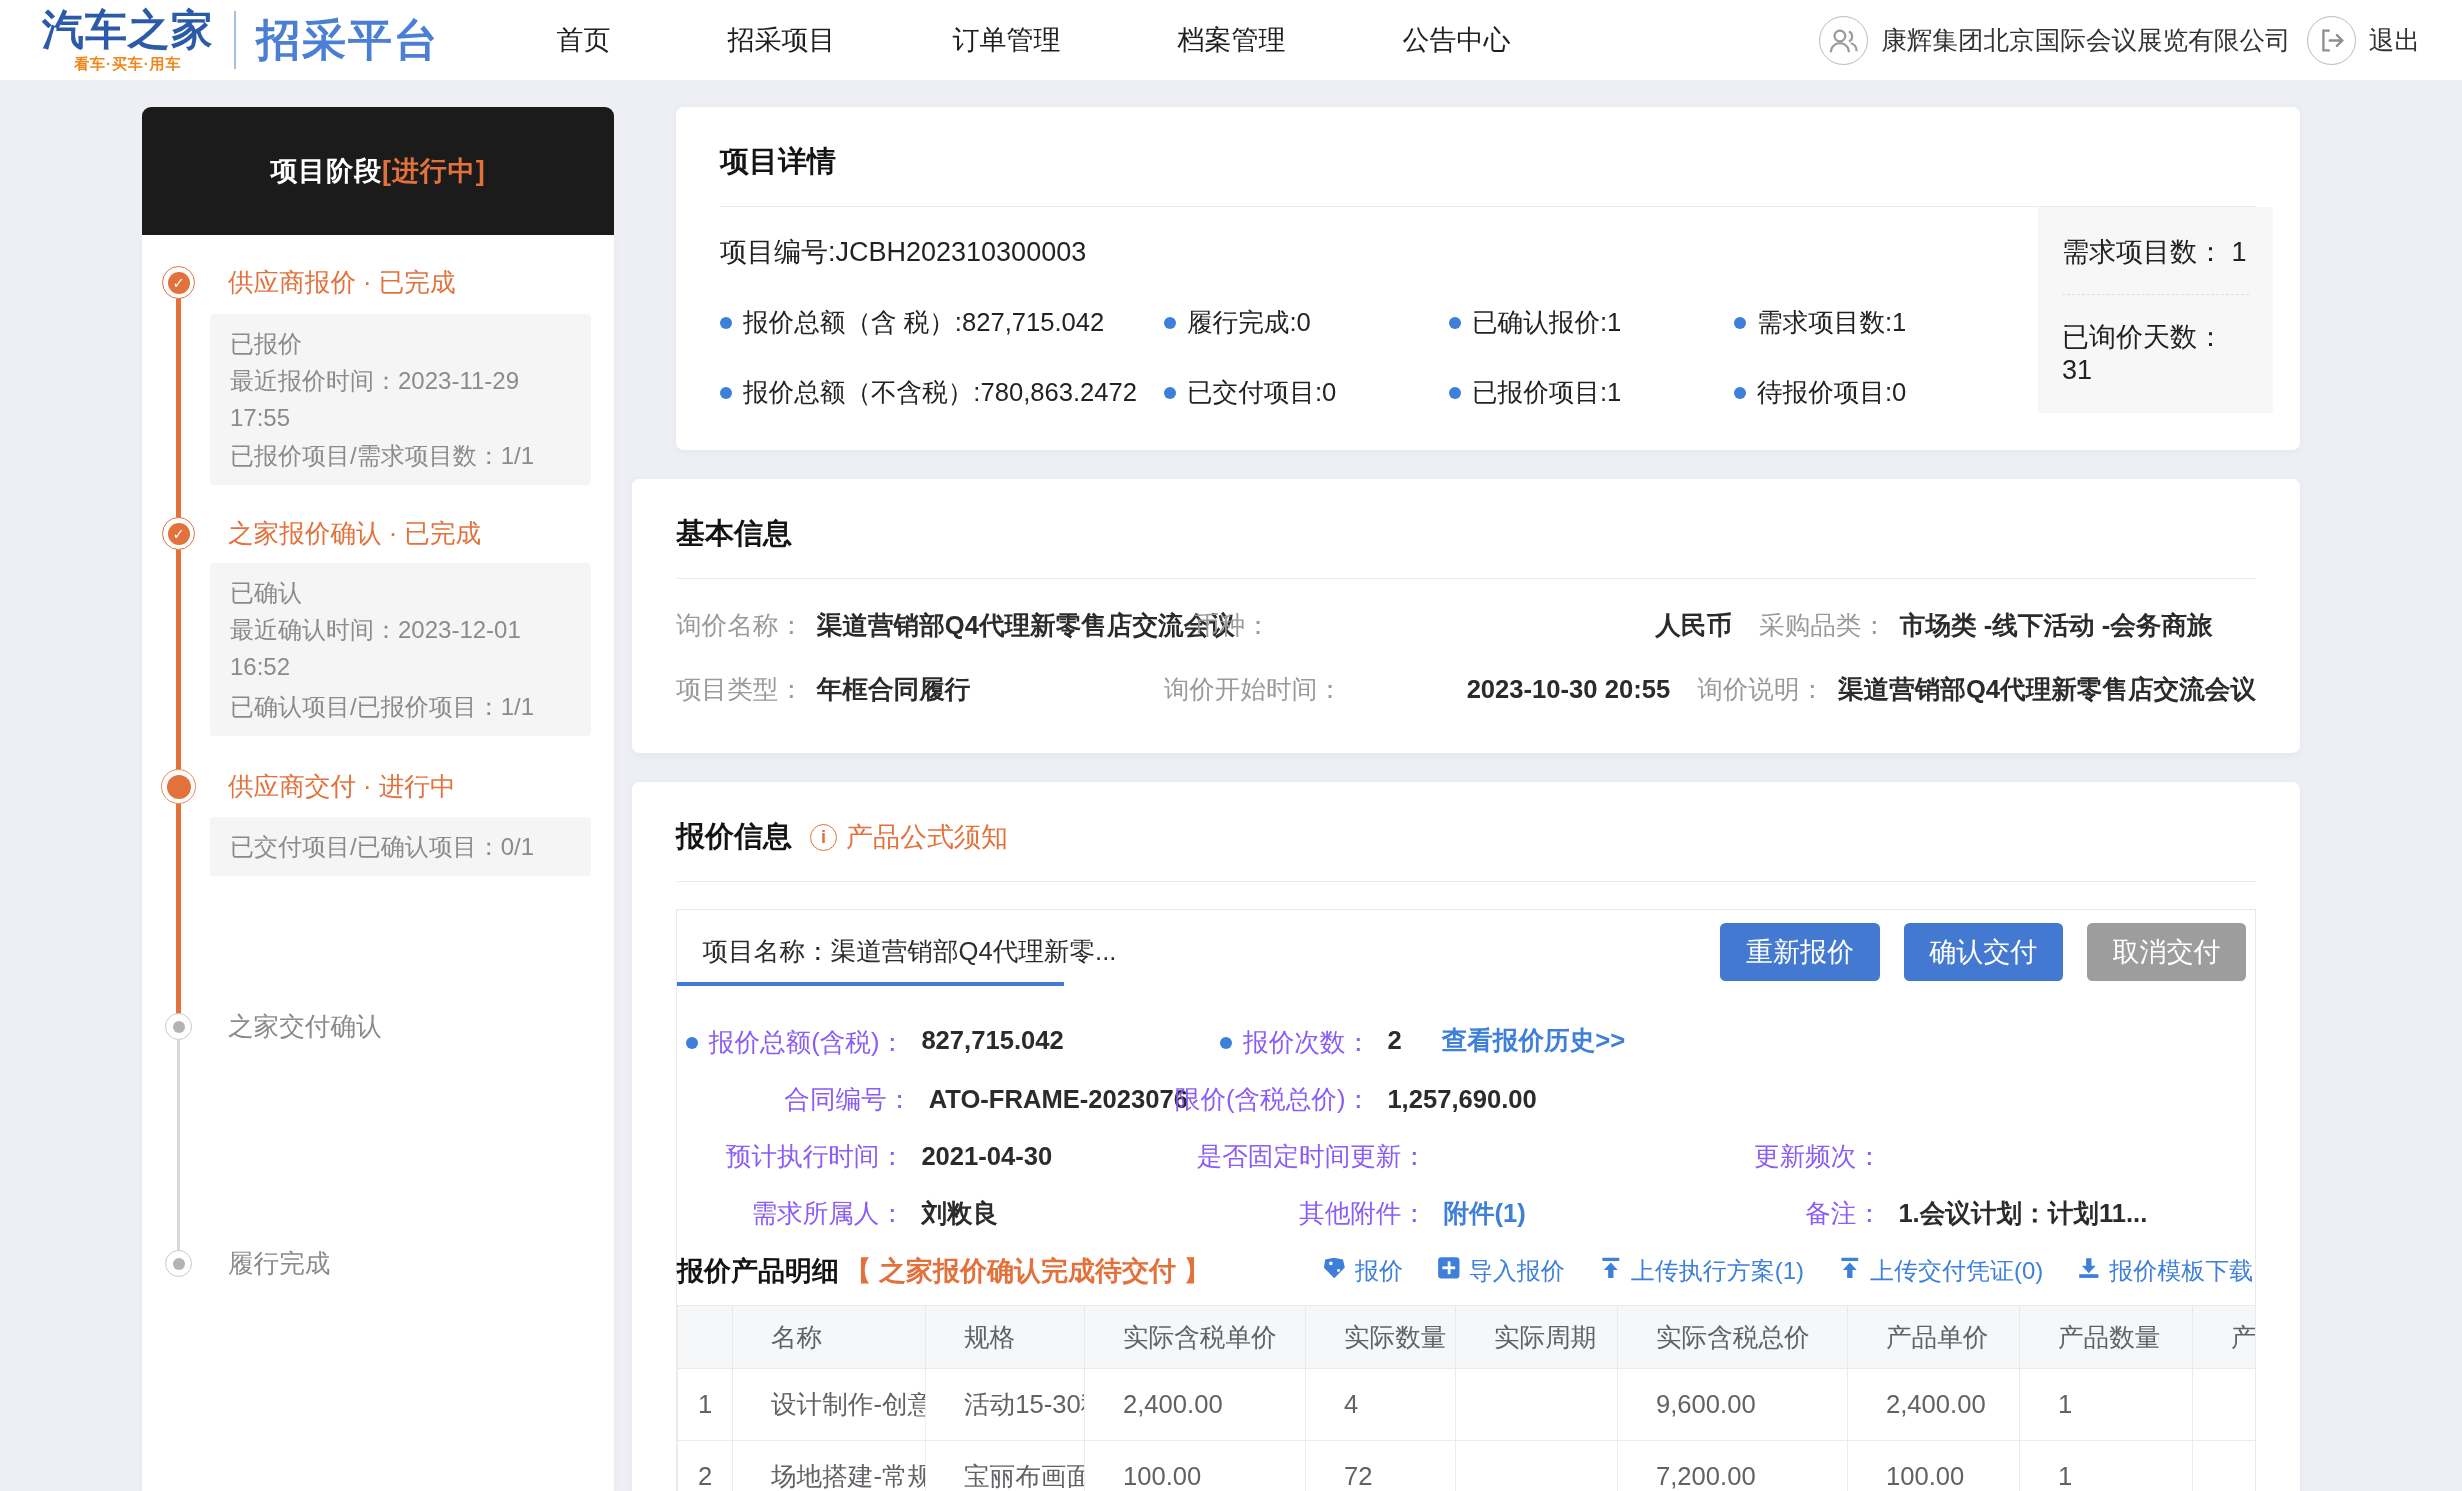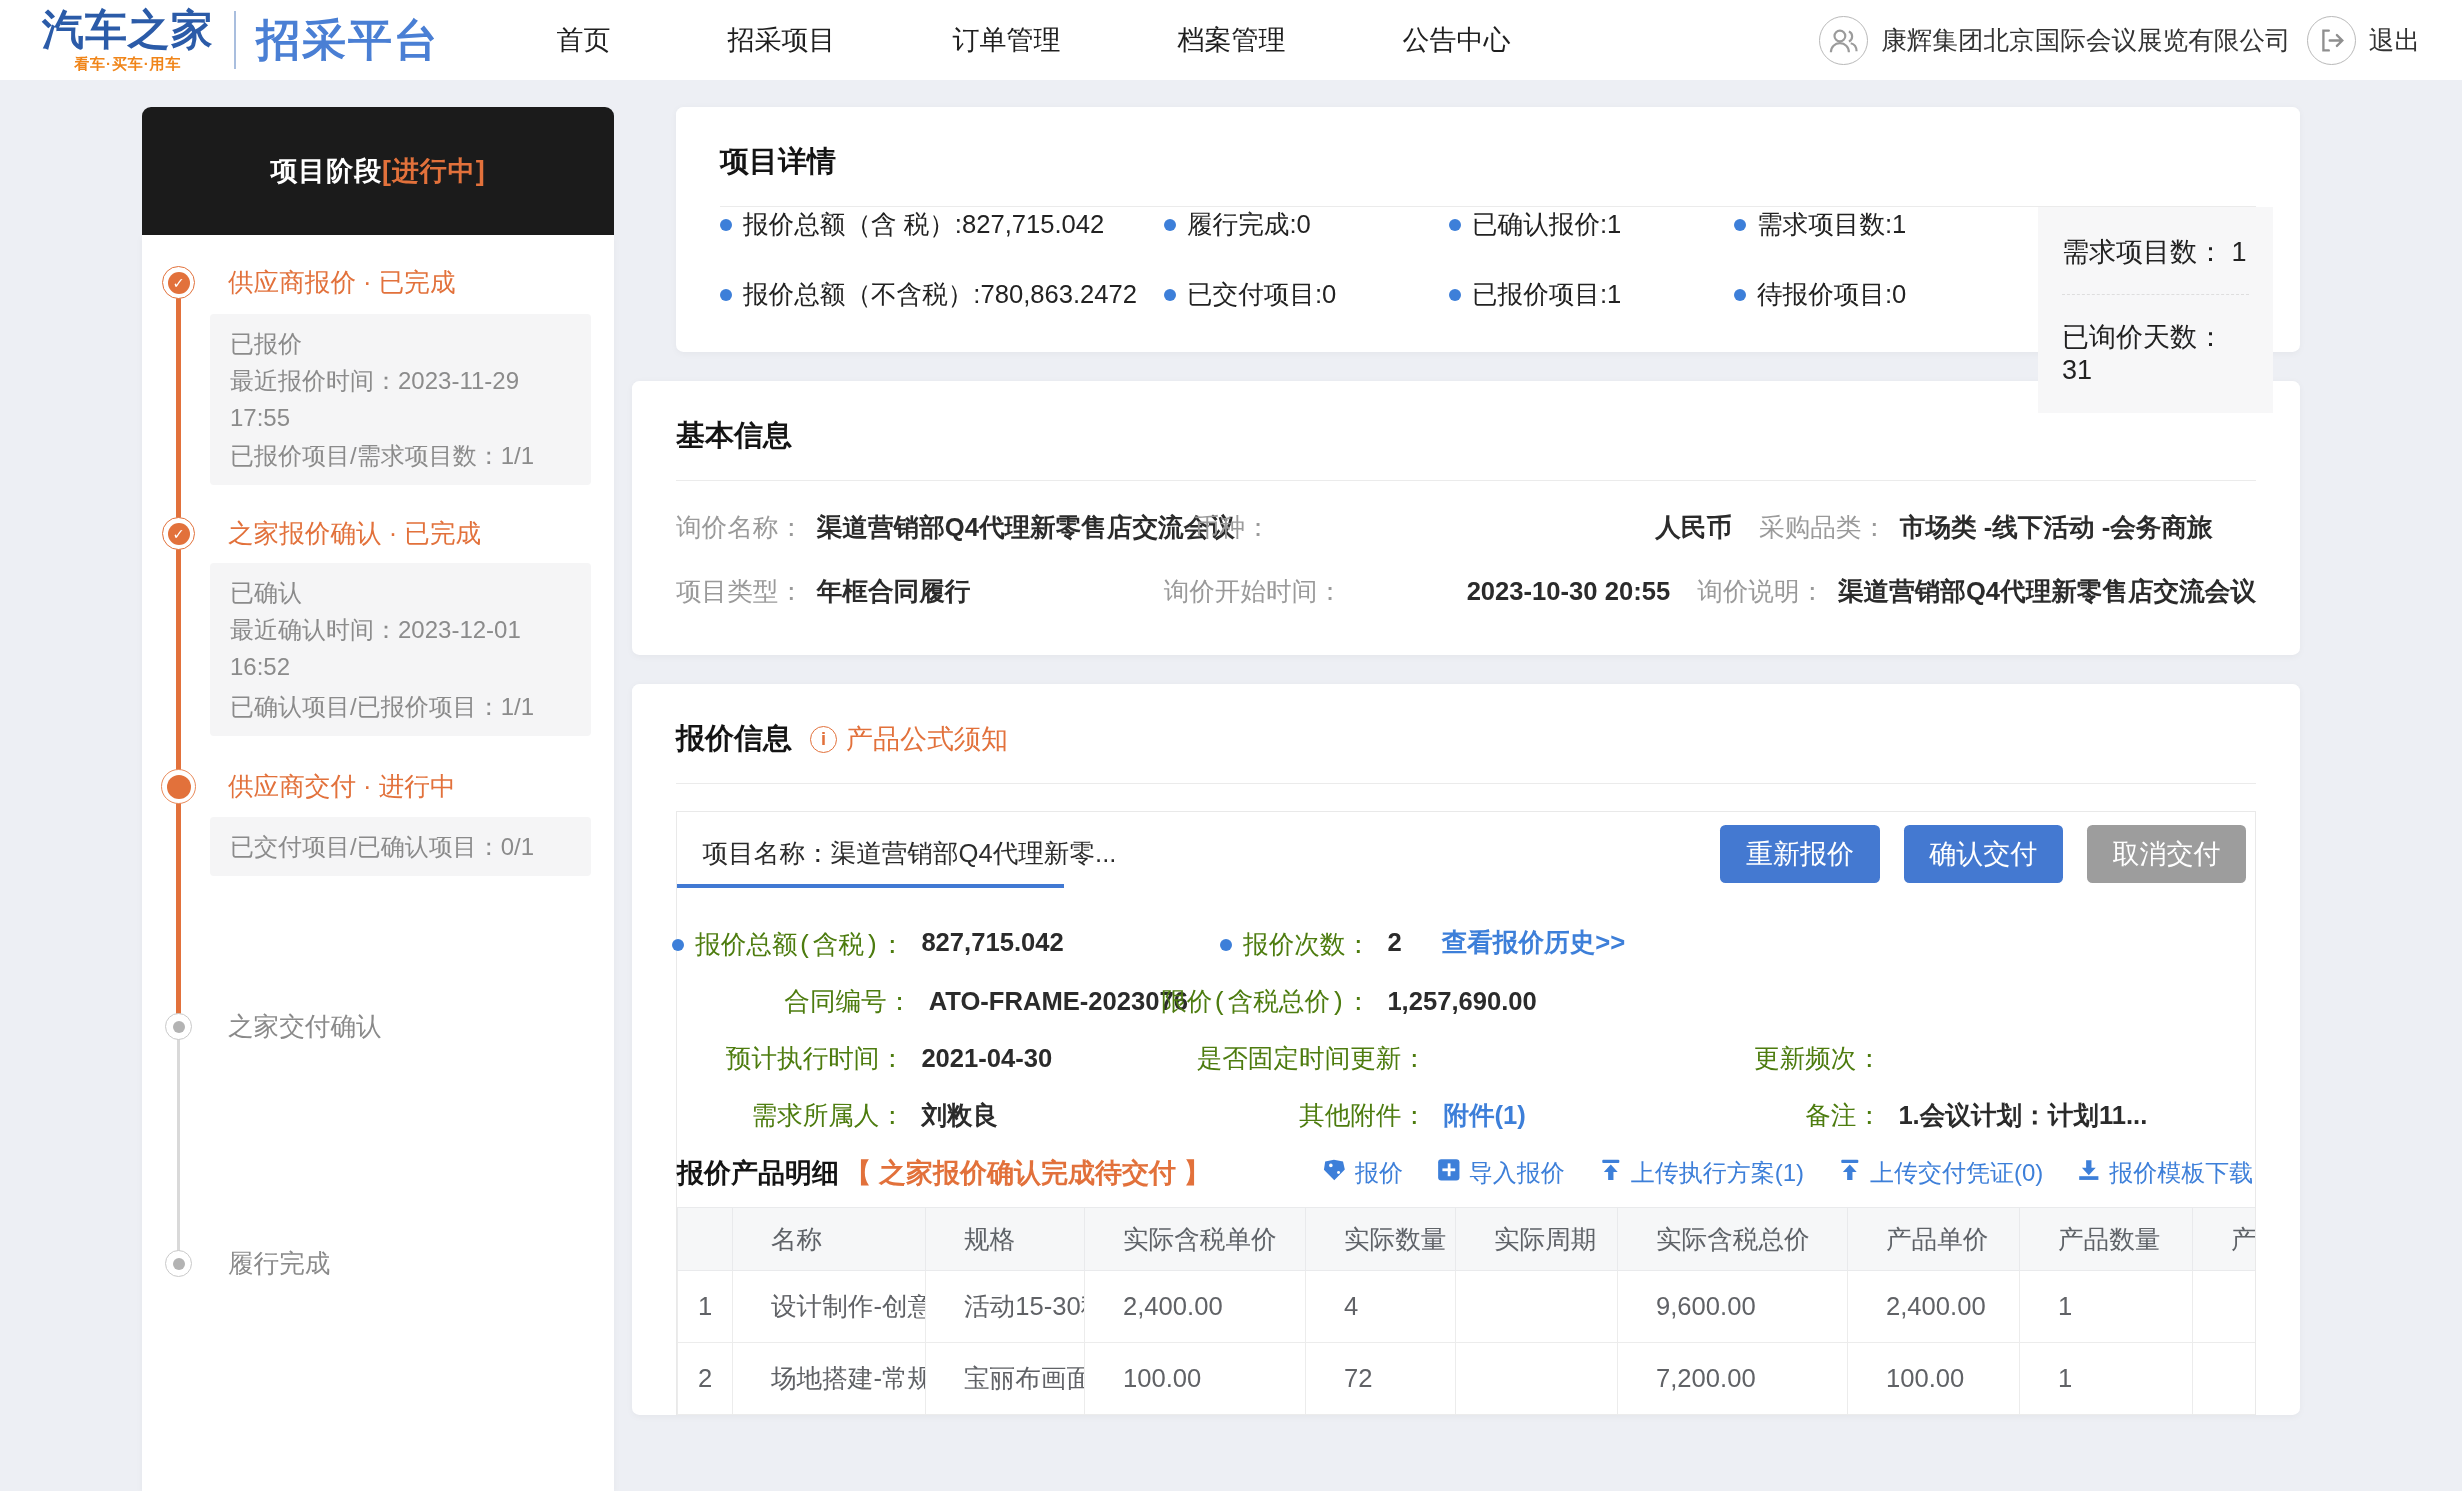--- a/index.html
+++ b/index.html
@@ -77,21 +77,21 @@
   .tab{width:387px;font-size:25.6px;color:#2b2b2b;padding:12.8px 0 12.8px 25.6px;border-bottom:4.6px solid #4179d3;box-sizing:border-box;white-space:nowrap;cursor:pointer;}
   .btns{display:flex;margin:1.8px 9px 0 0;}
   .btn{font-size:27px;color:#fff;border:none;border-radius:5.5px;padding:11px 25.6px;margin-left:24px;cursor:pointer;font-family:inherit;}
   .btn.blue{background:#4479d1;}
   .btn.gray{background:#9d9d9d;}
   
   .qfields{padding-top:37px;}
   .qrow{display:flex;margin-bottom:22px;font-size:25.6px;align-items:baseline;}
   .qcol{display:flex;align-items:baseline;}
   .qcol.c0{width:511px;}.qcol.c1{width:511px;}.qcol.c2{flex:1;}
-  .qlab{color:#4d7c0f;text-align:right;white-space:nowrap;display:flex;justify-content:flex-end;align-items:flex-end;box-sizing:border-box;font-family:Liberation Mono, monospace;}
+  .qlab{color:#8b5cf6;text-align:right;white-space:nowrap;display:flex;justify-content:flex-end;align-items:flex-end;box-sizing:border-box;}
   .qcol.c0 .qlab{width:228px;}
   .qcol.c1 .qlab{width:239px;}
   .qcol.c2 .qlab{width:183px;}
   .qval{color:#2b2b2b;font-weight:600;margin-left:16.4px;white-space:nowrap;}
   .qval.link{color:#3d7fd9;font-weight:600;cursor:pointer;}
   .qextra{color:#3d7fd9;font-weight:700;margin-left:40px;cursor:pointer;}
   .qdot{width:12px;height:12px;border-radius:50%;background:#3d7fd9;margin-right:11px;flex:none;align-self:center;}
   
   .detail-row{display:flex;justify-content:space-between;align-items:center;margin-top:12.8px;padding-bottom:16.4px;}
   .detail-title{font-size:27px;font-weight:700;color:#141414;}
@@ -193,20 +193,21 @@
         </div>
         <div class="tl-label pending" style="top: 1010px;">履行完成</div>
       </div>
   </aside>
 
   <main class="main">
 
     <section class="card card-project">
       <h2>项目详情</h2>
       <div class="divider"></div>
+      <div class="project-no">项目编号:JCBH202310300003</div>
       <div id="stats">
           <div class="stats-row">
             <div class="stat c0">
               <span class="bdot"></span>
               <span>报价总额（含 税）:827,715.042</span>
             </div>
             <div class="stat c1">
               <span class="bdot"></span>
               <span>履行完成:0</span>
             </div>

